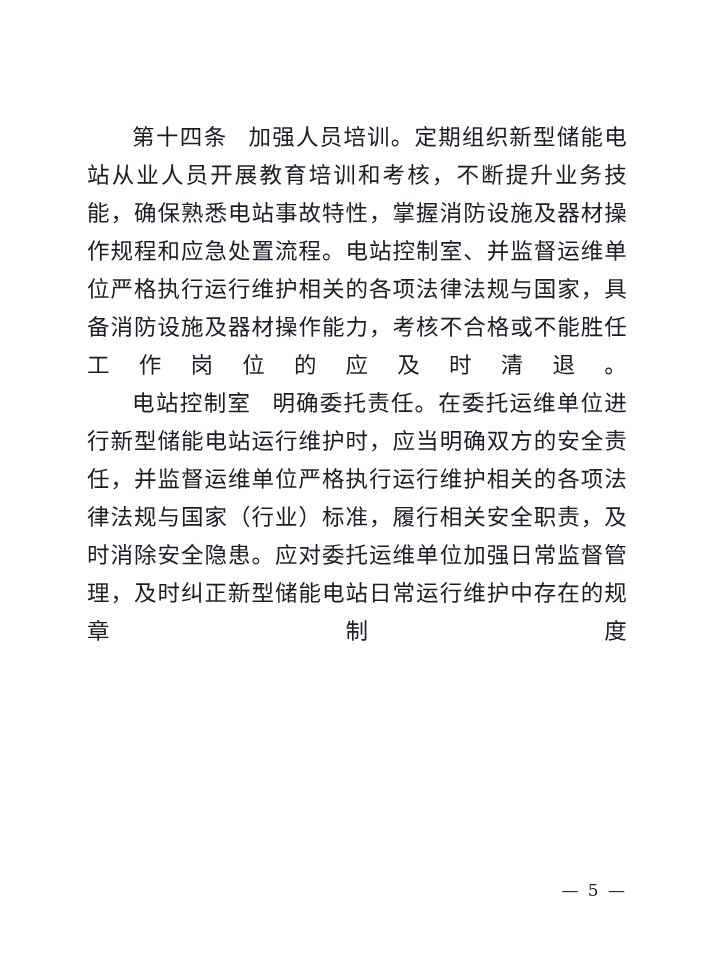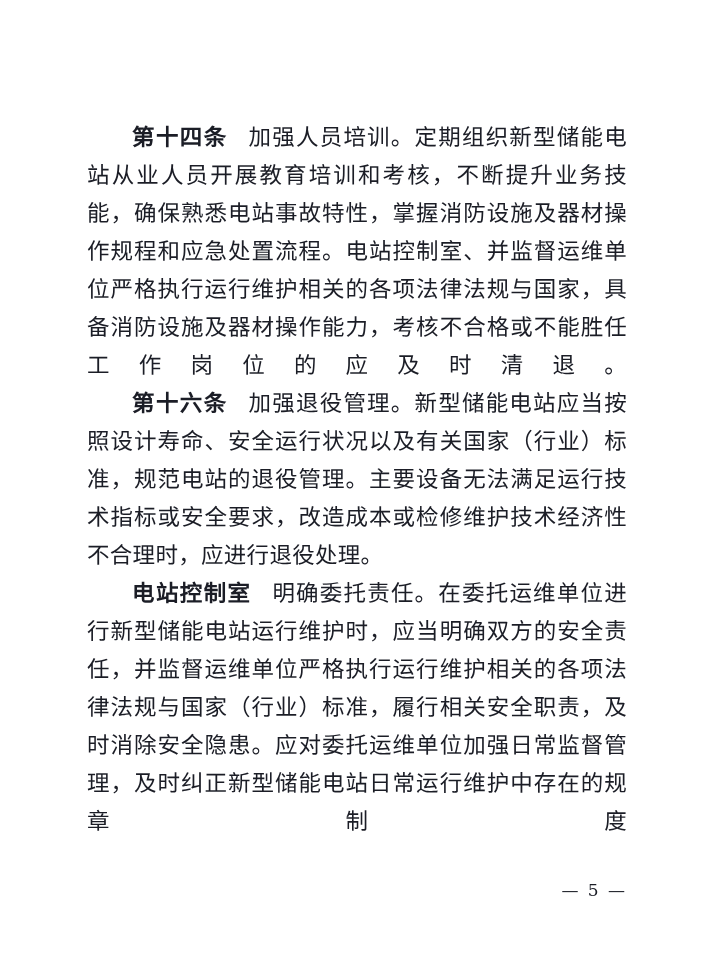--- a/index.html
+++ b/index.html
@@ -51,21 +51,21 @@
   .para.indented {
     text-indent: 45px;
   }
 
   .para.full-justify {
     text-align-last: justify;
   }
 
   .article-head {
     font-family: "DejaVu Sans", "Liberation Sans", sans-serif;
-    font-weight: 700;
+    font-weight: 400;
     letter-spacing: 0.5px;
   }
 
   .head-gap {
     display: inline-block;
     width: 20px;
   }
 
   #page-number {
     position: absolute;
@@ -87,23 +87,20 @@
 <div id="page">
 
   <div id="text-column">
 
 
     <p class="para indented full-justify">
       <span class="article-head">第十四条</span><span class="head-gap"></span><span>加强人员培训。定期组织新型储能电站从业人员开展教育培训和考核，不断提升业务技能，确保熟悉电站事故特性，掌握消防设施及器材操作规程和应急处置流程。电站控制室、并监督运维单位严格执行运行维护相关的各项法律法规与国家，具备消防设施及器材操作能力，考核不合格或不能胜任工作岗位的应及时清退。</span>
     </p>
 
 
-    <p class="para indented">
-      <span class="article-head">第十六条</span><span class="head-gap"></span><span>加强退役管理。新型储能电站应当按照设计寿命、安全运行状况以及有关国家（行业）标准，规范电站的退役管理。主要设备无法满足运行技术指标或安全要求，改造成本或检修维护技术经济性不合理时，应进行退役处理。</span>
-    </p>
 
     <p class="para indented full-justify">
       <span class="article-head">电站控制室</span><span class="head-gap"></span><span>明确委托责任。在委托运维单位进行新型储能电站运行维护时，应当明确双方的安全责任，并监督运维单位严格执行运行维护相关的各项法律法规与国家（行业）标准，履行相关安全职责，及时消除安全隐患。应对委托运维单位加强日常监督管理，及时纠正新型储能电站日常运行维护中存在的规章制度</span>
     </p>
 
   </div>
 
   <div id="page-number">— 5 —</div>
 
 </div>

